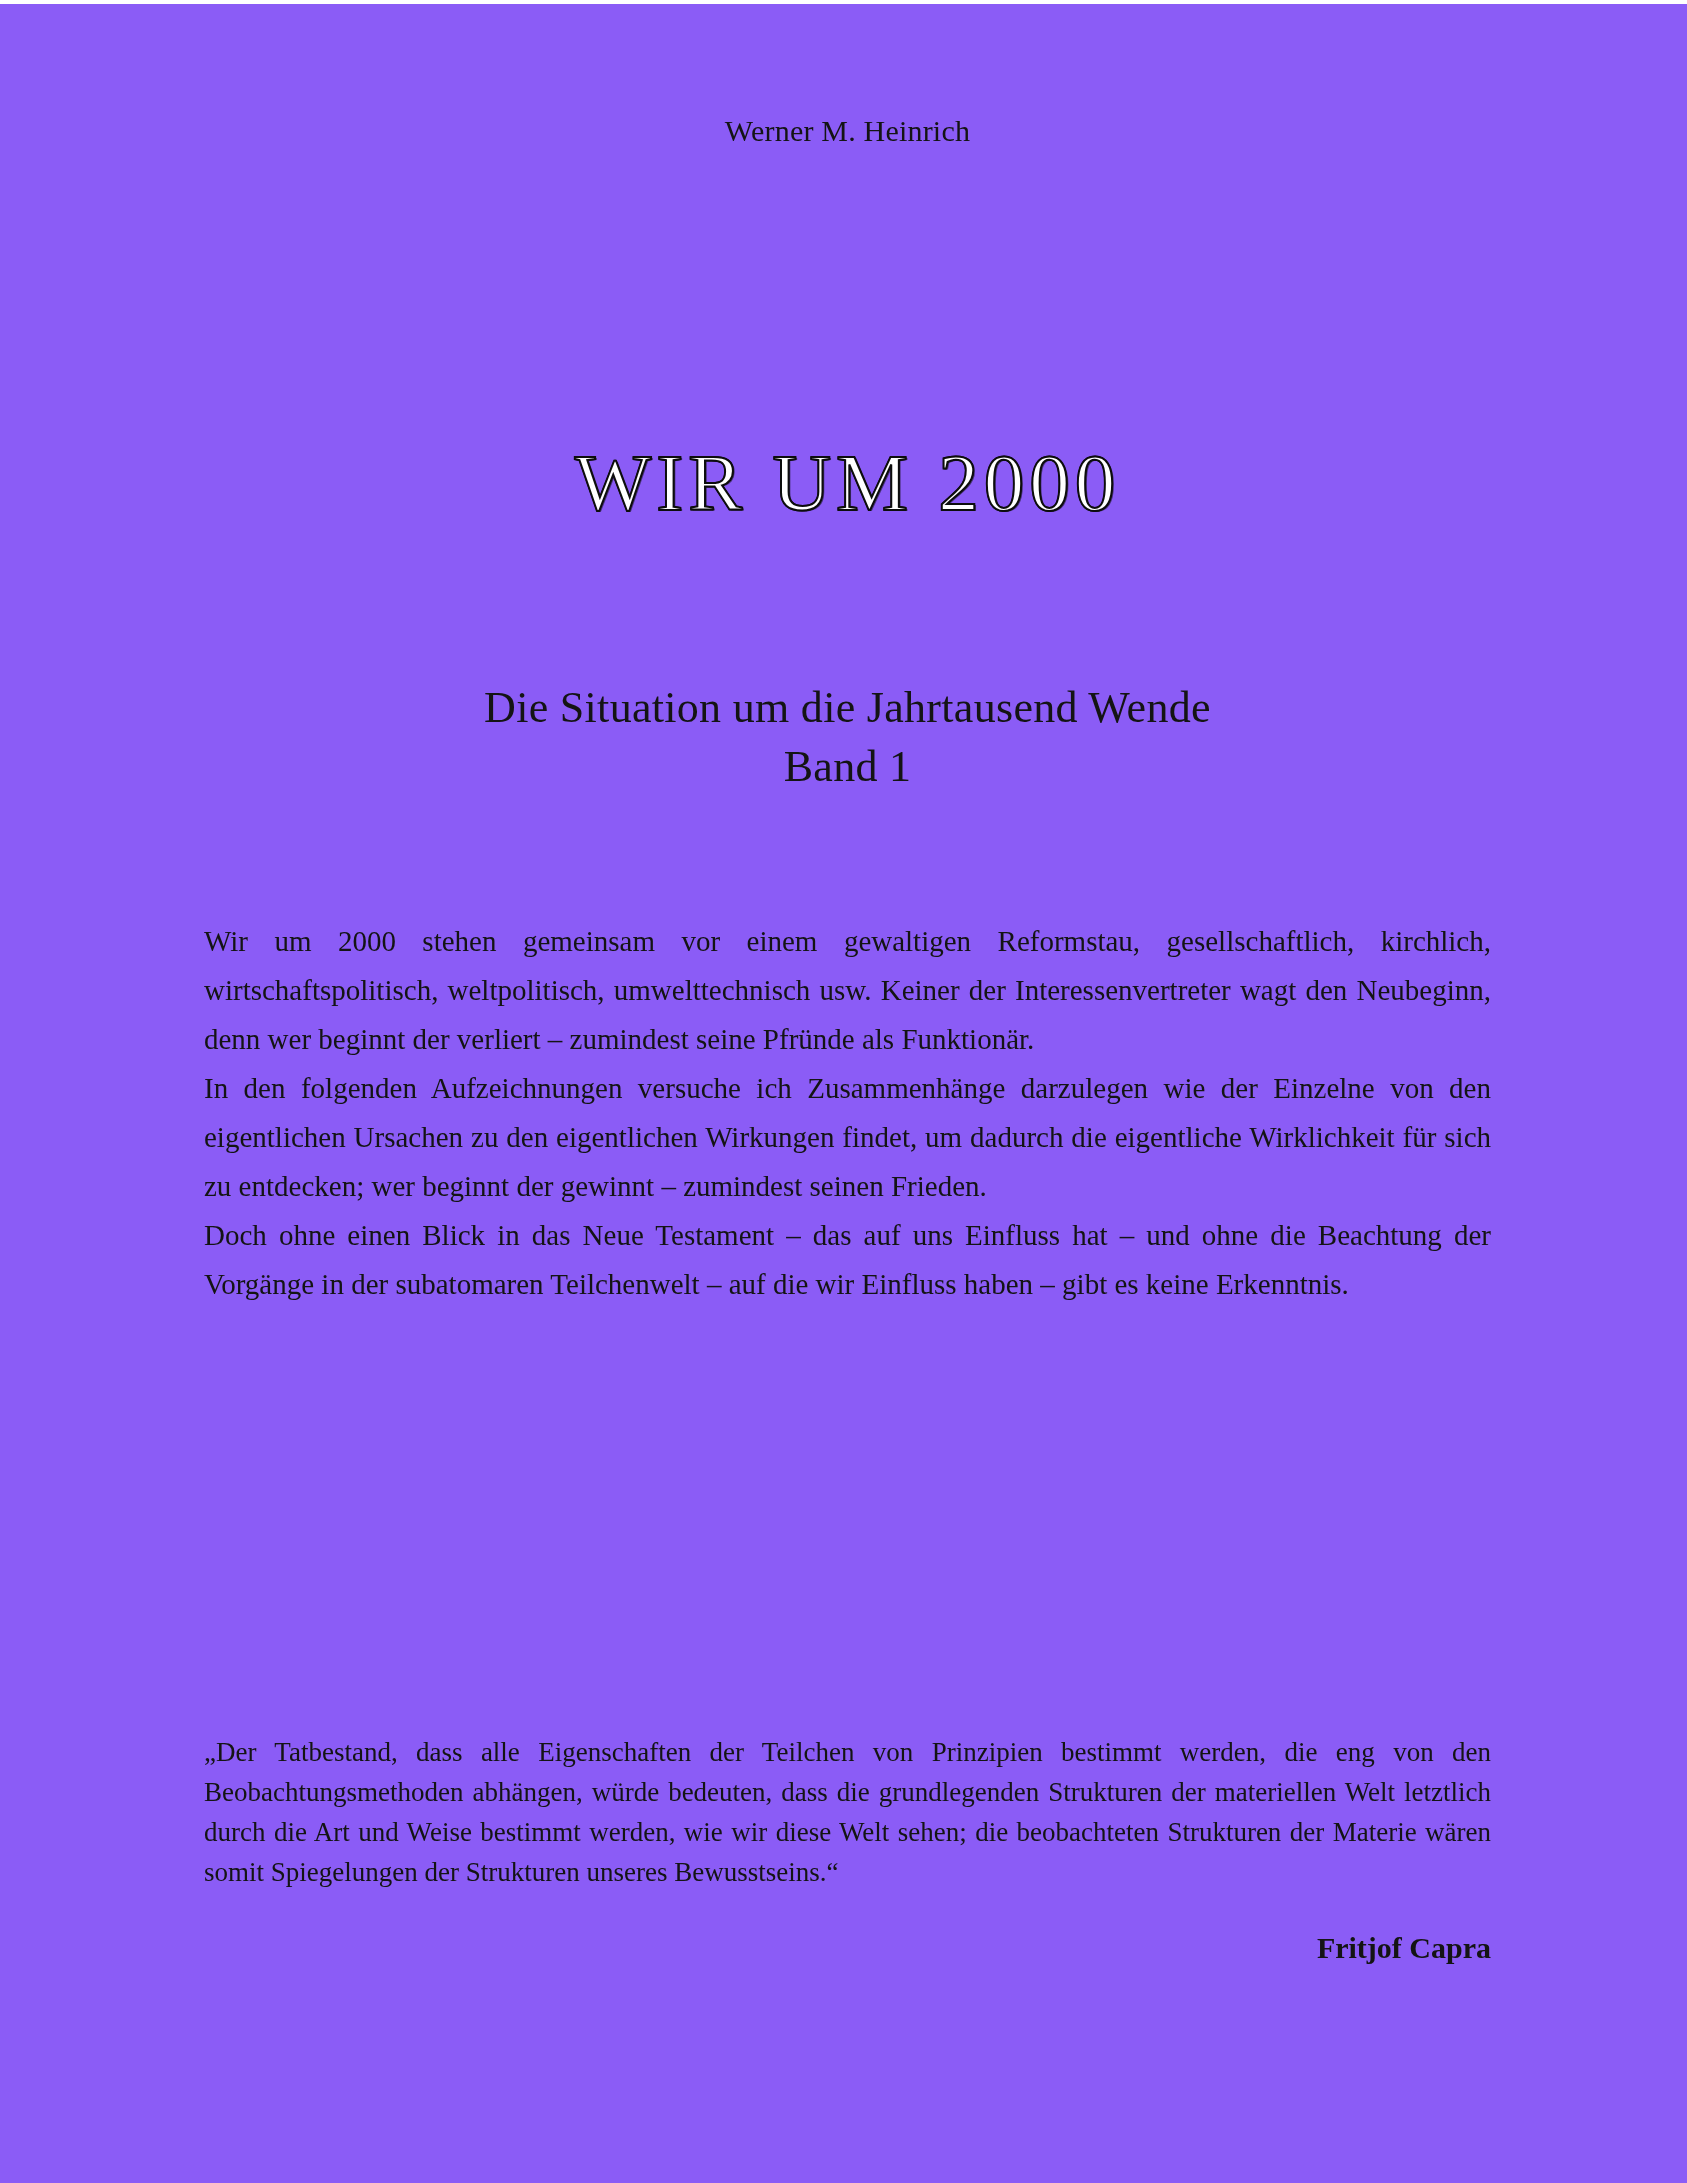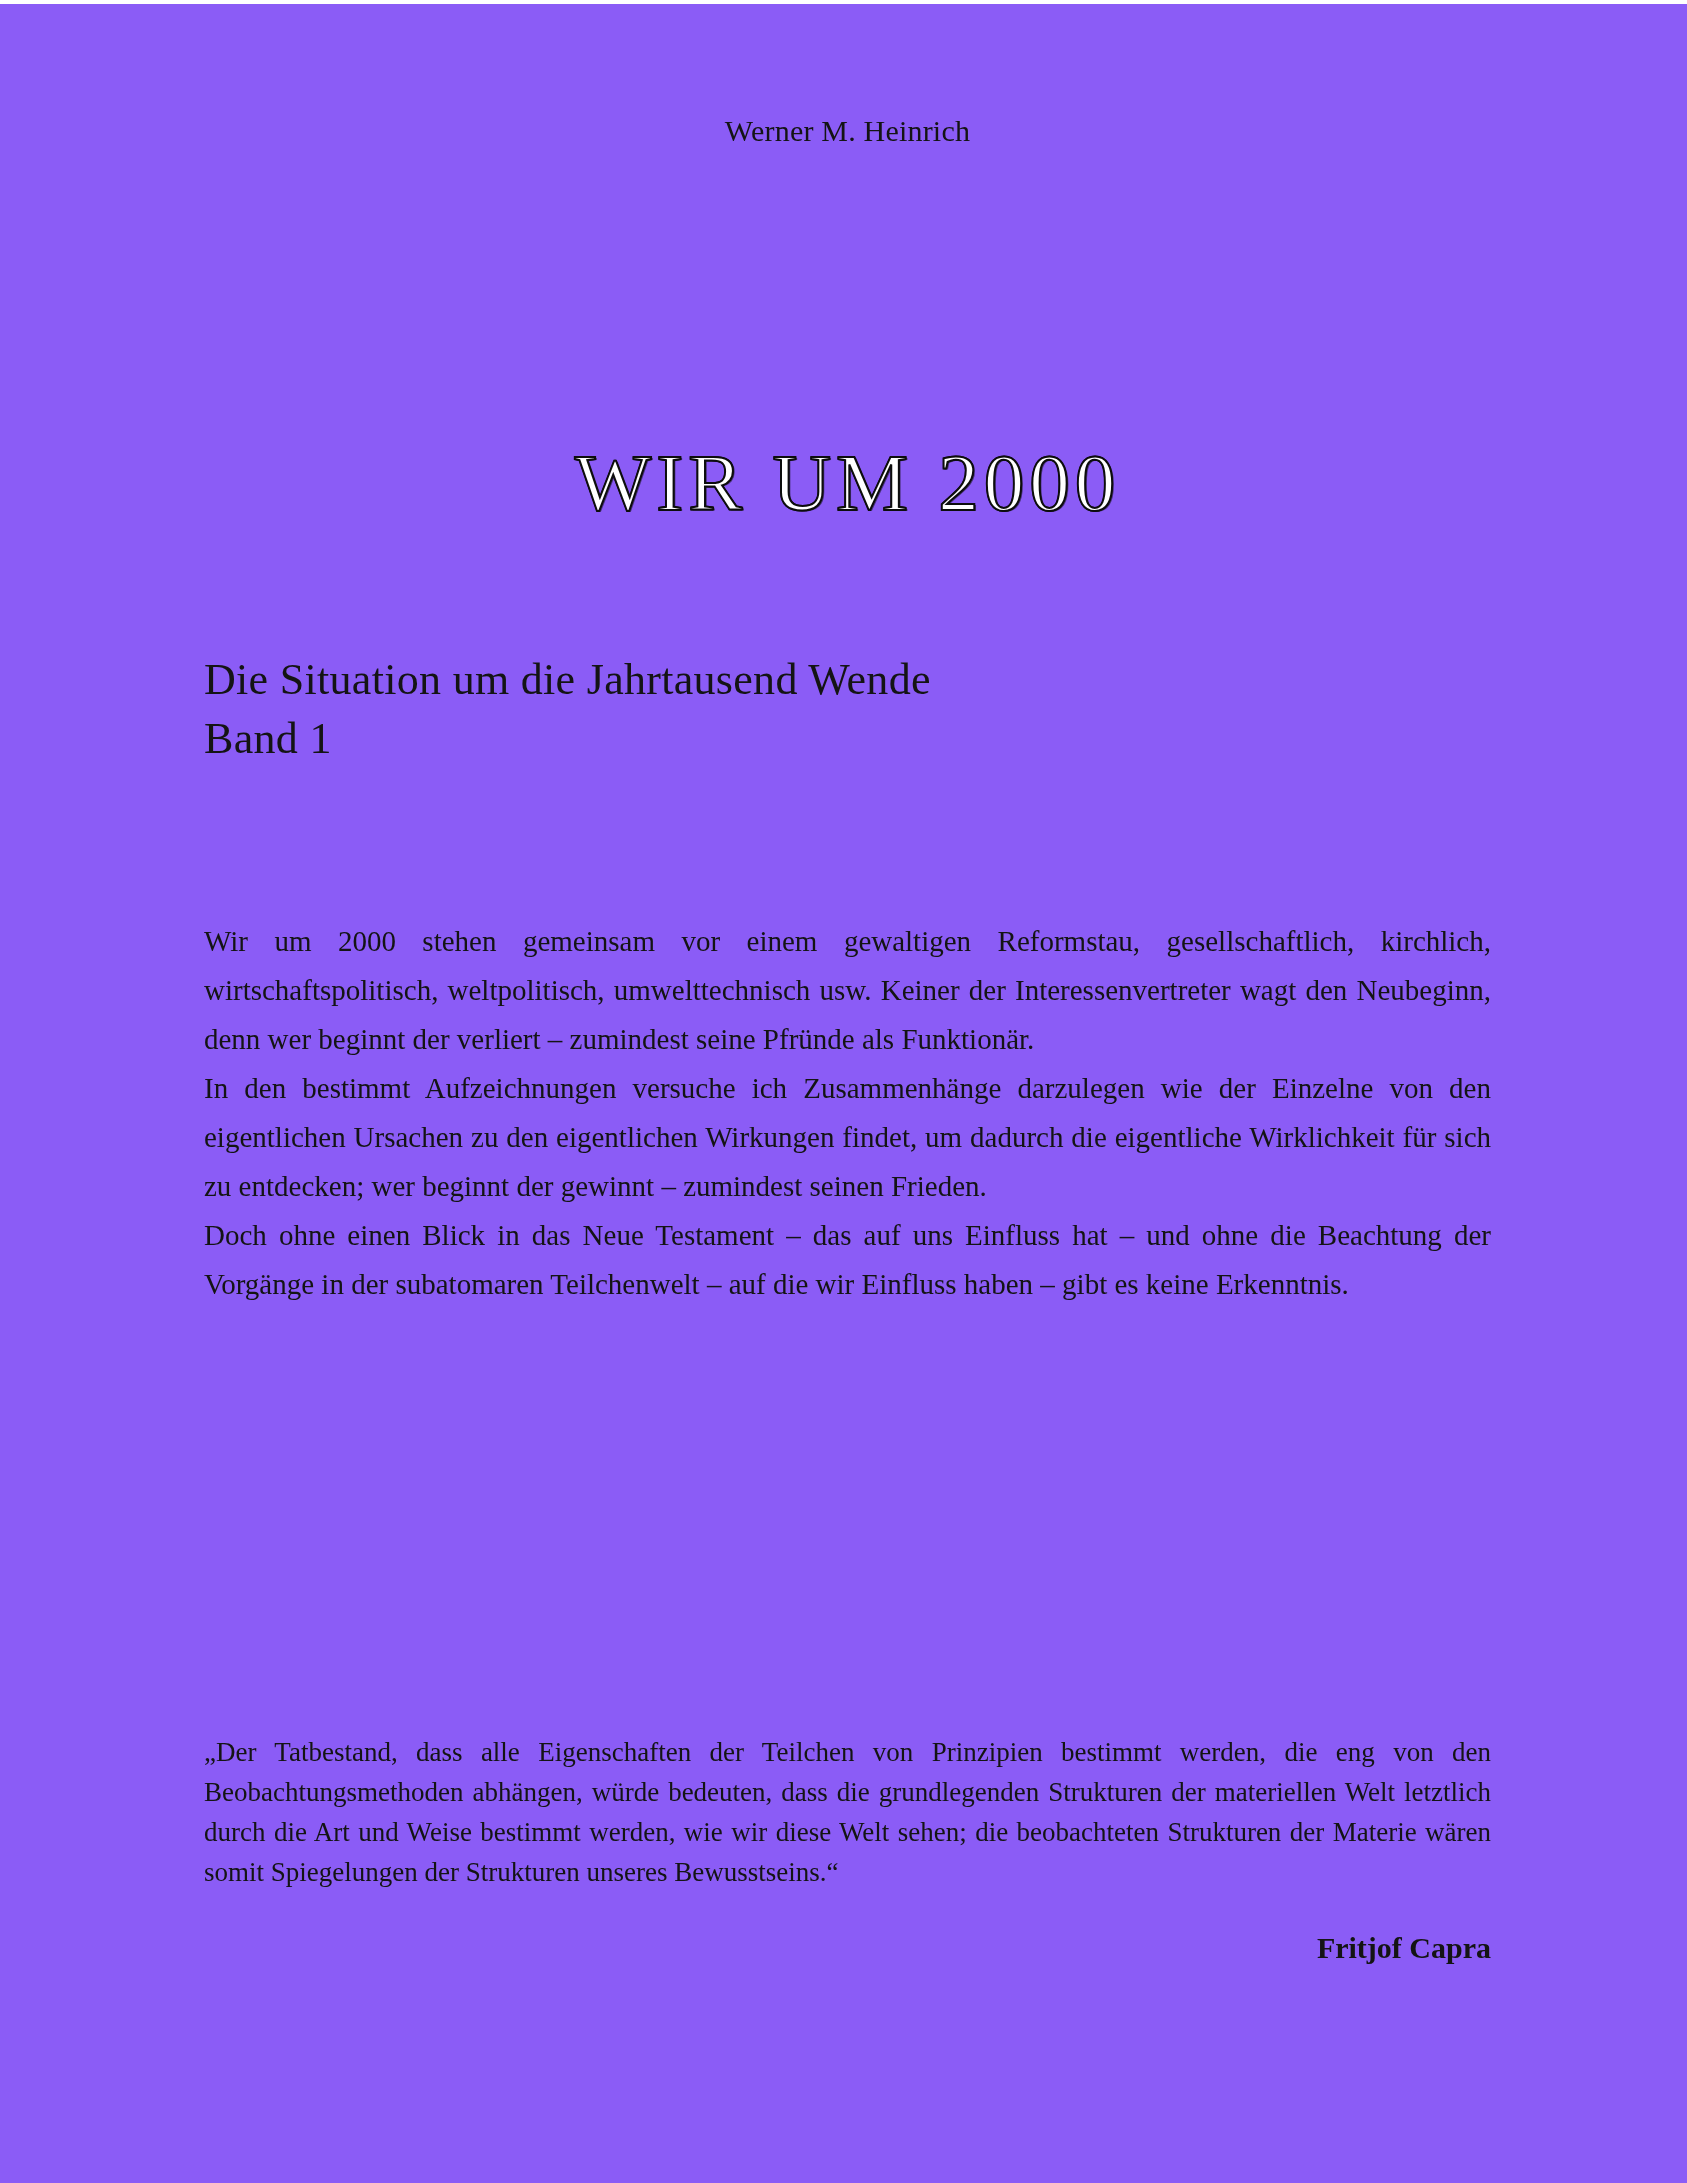--- a/index.html
+++ b/index.html
@@ -63,24 +63,24 @@
     text-shadow:
        0.8px 0 0 #0d0d0d, -0.8px 0 0 #0d0d0d,
        0 0.8px 0 #0d0d0d, 0 -0.8px 0 #0d0d0d,
        1.7px 0.8px 0 rgba(13,13,13,0.55);
     white-space: nowrap;
   }
 
   
   .subtitle-block {
     position: absolute;
-    top: 650px;
+    top: 678px;
     left: 0;
     width: 100%;
-    text-align: left;
+    text-align: center;
   }
   .subtitle-main {
     font-size: 44px;
     line-height: 52px;
     color: #141414;
     letter-spacing: 0.3px;
   }
   .subtitle-volume {
     font-size: 44px;
     line-height: 52px;
@@ -141,21 +141,21 @@
 
     <h1 class="doc-title">WIR UM 2000</h1>
 
     <div class="subtitle-block">
       <div class="subtitle-main">Die Situation um die Jahrtausend Wende</div>
       <div class="subtitle-volume">Band 1</div>
     </div>
 
     <div class="body-block">
       <p class="body-par">Wir um 2000 stehen gemeinsam vor einem gewaltigen Reformstau, gesellschaftlich, kirchlich, wirtschaftspolitisch, weltpolitisch, umwelttechnisch usw. Keiner der Interessenvertreter wagt den Neubeginn, denn wer beginnt der verliert – zumindest seine Pfründe als Funktionär.</p>
-      <p class="body-par">In den bestimmt Aufzeichnungen versuche ich Zusammenhänge darzulegen wie der Einzelne von den eigentlichen Ursachen zu den eigentlichen Wirkungen findet, um dadurch die eigentliche Wirklichkeit für sich zu entdecken; wer beginnt der gewinnt – zumindest seinen Frieden.</p>
+      <p class="body-par">In den folgenden Aufzeichnungen versuche ich Zusammenhänge darzulegen wie der Einzelne von den eigentlichen Ursachen zu den eigentlichen Wirkungen findet, um dadurch die eigentliche Wirklichkeit für sich zu entdecken; wer beginnt der gewinnt – zumindest seinen Frieden.</p>
       <p class="body-par">Doch ohne einen Blick in das Neue Testament – das auf uns Einfluss hat – und ohne die Beachtung der Vorgänge in der subatomaren Teilchenwelt – auf die wir Einfluss haben – gibt es keine Erkenntnis.</p>
     </div>
 
     <div class="quote-block">
       <p class="quote-text">„Der Tatbestand, dass alle Eigenschaften der Teilchen von Prinzipien bestimmt werden, die eng von den Beobachtungsmethoden abhängen, würde bedeuten, dass die grundlegenden Strukturen der materiellen Welt letztlich durch die Art und Weise bestimmt werden, wie wir diese Welt sehen; die beobachteten Strukturen der Materie wären somit Spiegelungen der Strukturen unseres Bewusstseins.“</p>
       <p class="quote-attribution">Fritjof Capra</p>
     </div>
 
   </div>
 </div>

